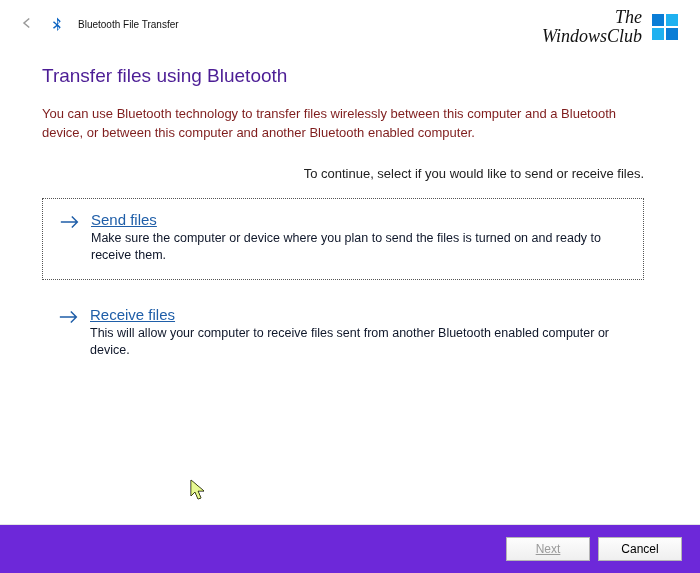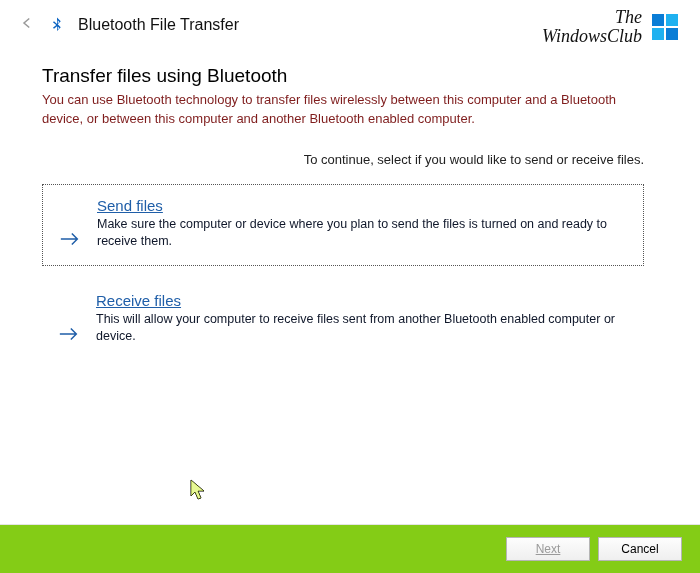--- a/index.html
+++ b/index.html
@@ -20,52 +20,52 @@
       gap: 12px;
       padding: 14px 18px 10px 18px;
     }
     .back-arrow {
       color: #888;
       font-size: 18px;
       line-height: 1;
       cursor: default;
     }
     .bt-icon { color: #0a63c2; display: inline-flex; }
-    .title-text { font-size: 16px; color: #111; }
+    .title-text { font-size: 10px; color: #111; }
     .watermark {
       position: absolute;
       top: 8px;
       right: 20px;
       display: flex;
       align-items: center;
       gap: 8px;
       font-family: Georgia, "Times New Roman", serif;
       font-style: italic;
       font-size: 18px;
       line-height: 1.05;
       color: #111;
       text-align: right;
     }
     .wm-logo { display: inline-flex; }
     .content {
       flex: 1;
       padding: 20px 56px 10px 42px;
     }
     .heading {
-      color: #000000;
+      color: #4c1d95;
       font-size: 19px;
       font-weight: 400;
-      margin-bottom: 4px;
+      margin-bottom: 18px;
     }
     .intro { color: #7f1d1d; margin-bottom: 22px; line-height: 1.45; }
     .prompt-line { color: #222; margin-bottom: 14px; line-height: 1.45; text-align: right; }
     .option {
       display: flex;
-      align-items: flex-end;
-      gap: 16px;
+      align-items: flex-start;
+      gap: 10px;
       padding: 12px 16px 14px 16px;
       margin: 0 0 14px 0;
       cursor: pointer;
     }
     .option.selected {
       border: 1px dotted #555;
     }
     .opt-arrow {
       color: #1f5ea8;
       flex-shrink: 0;
@@ -77,21 +77,21 @@
       font-size: 15px;
       text-decoration: underline;
       margin-bottom: 2px;
     }
     .opt-desc {
       color: #0f172a;
       font-size: 12.5px;
       line-height: 1.4;
     }
     .footer {
-      background: #84cc16;
+      background: #6d28d9;
       border-top: 1px solid #e4e4e4;
       padding: 12px 18px;
       display: flex;
       justify-content: flex-end;
       gap: 8px;
     }
     .btn {
       min-width: 84px;
       height: 24px;
       border: 1px solid #b5b5b5;

